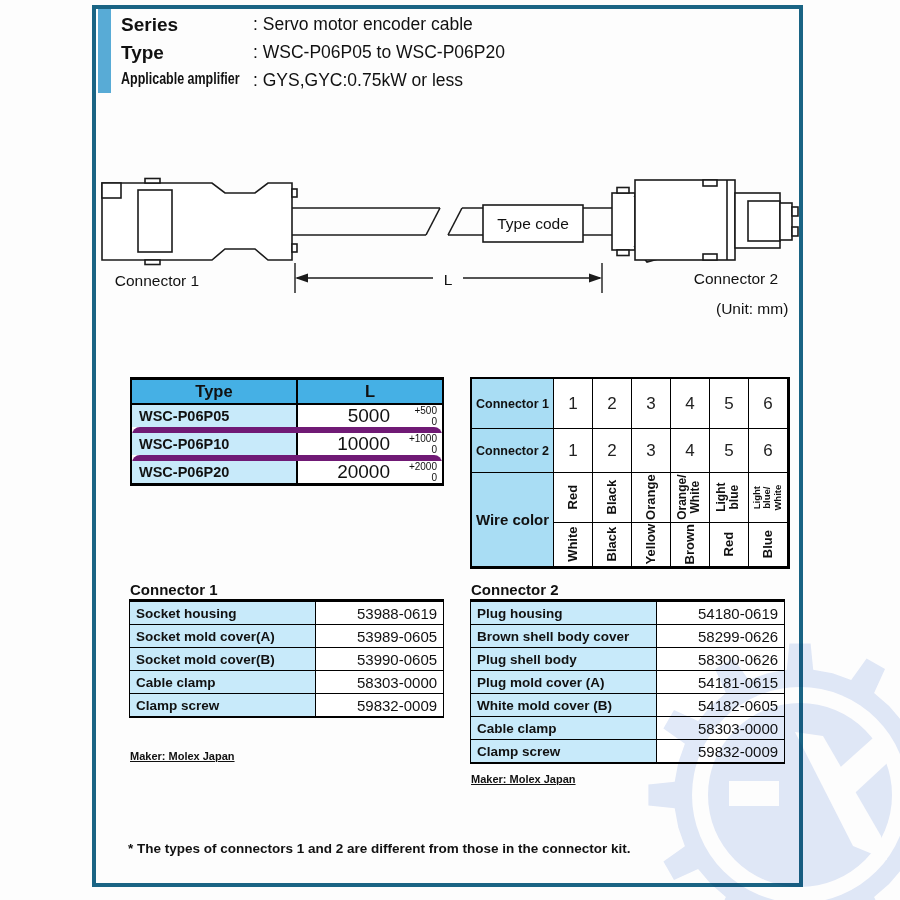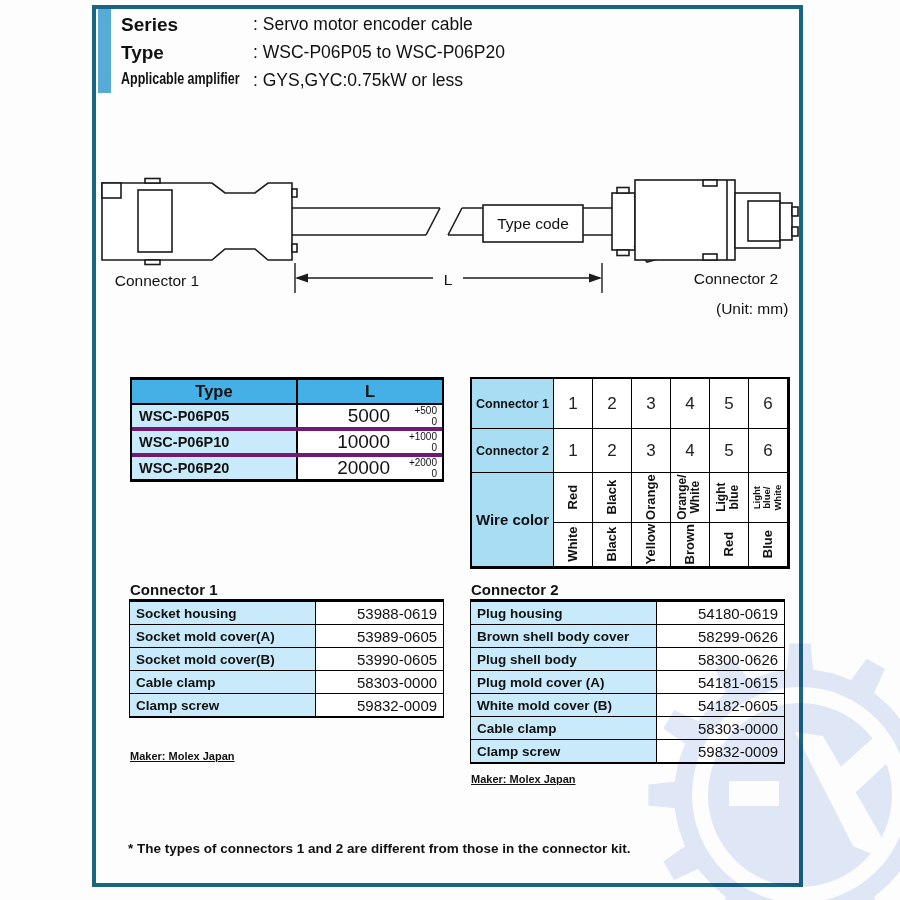--- a/index.html
+++ b/index.html
@@ -20,21 +20,21 @@
   .dtext{font-family:"Liberation Sans",sans-serif;font-size:15.5px;fill:#111;}
   #unit-label{position:absolute;left:716px;top:300px;font-size:15.5px;z-index:3;}
   
   #type-table{position:absolute;left:130px;top:377px;width:314px;box-sizing:border-box;z-index:3;
               border:2px solid #000;border-top-width:3px;border-bottom-width:3px;background:#fff;}
   .t-head{display:flex;height:23px;background:#45B0E5;border-bottom:2px solid #000;}
   .t-head div{display:flex;align-items:center;justify-content:center;font-weight:bold;font-size:16.5px;}
   .th1{width:166px;box-sizing:border-box;border-right:2px solid #000;}
   .th2{flex:1;}
   .trow{display:flex;height:22px;}
-  .trow + .trow{border-top:4px solid #701a75;}
+  .trow + .trow{border-top:6px solid #701a75;border-radius:8px;}
   .tc1{width:166px;box-sizing:border-box;background:#C8EAFA;border-right:2px solid #000;
        font-weight:bold;font-size:14.5px;display:flex;align-items:center;padding-left:7px;}
   .tc2{flex:1;position:relative;display:flex;align-items:center;justify-content:flex-end;
        padding-right:52px;font-size:19px;background:#fff;box-sizing:border-box;}
   .tol{position:absolute;right:5px;top:50%;transform:translateY(-50%);
        font-size:10px;line-height:1.05;text-align:right;}
   
   #pin-table{position:absolute;left:470px;top:377px;z-index:3;display:grid;
              grid-template-columns:82px 39px 39px 39px 39px 39px 39px;
              grid-template-rows:50px 44px 50px 44px;

